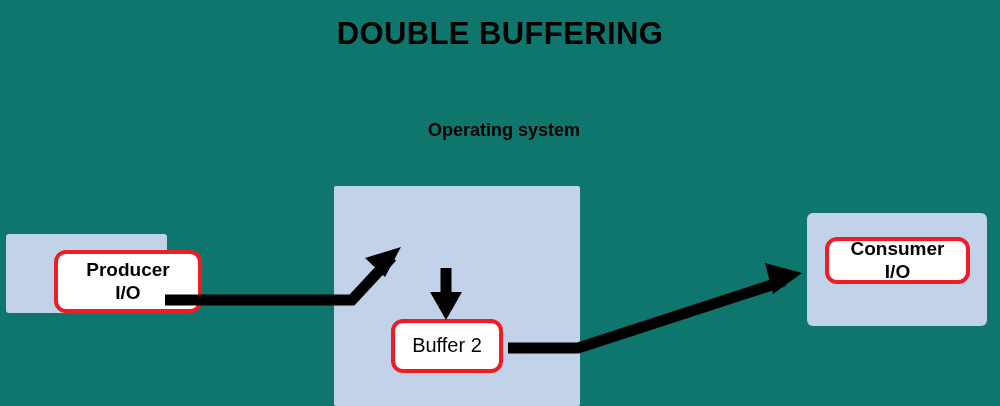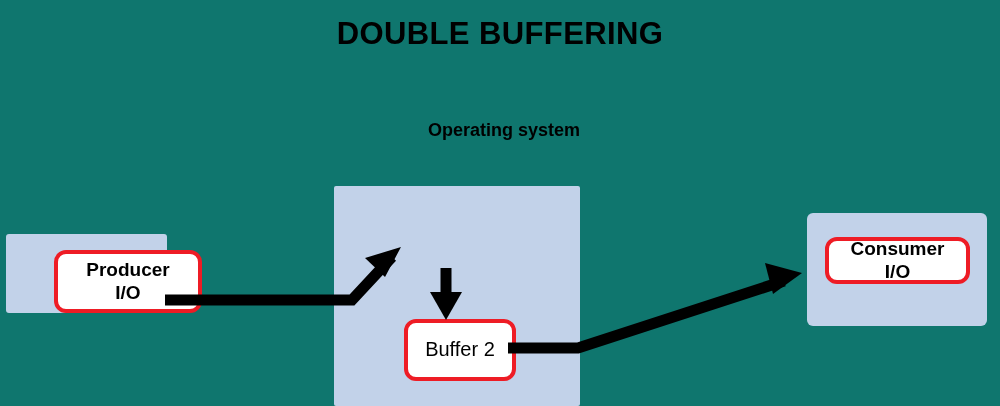--- a/index.html
+++ b/index.html
@@ -82,21 +82,21 @@
   }
   #box-consumer {
     left: 825px; top: 237px; width: 145px; height: 47px;
     font-size: 19px; font-weight: bold;
   }
   #box-buffer1 {
     left: 396px; top: 215px; width: 112px; height: 54px;
     font-size: 20px; font-weight: normal;
   }
   #box-buffer2 {
-    left: 404px; top: 319px; width: 112px; height: 62px;
+    left: 391px; top: 319px; width: 112px; height: 54px;
     font-size: 20px; font-weight: normal;
   }
 
   
   #arrows {
     position: absolute;
     left: 0; top: 0;
     width: 1000px; height: 406px;
     pointer-events: none;
   }

